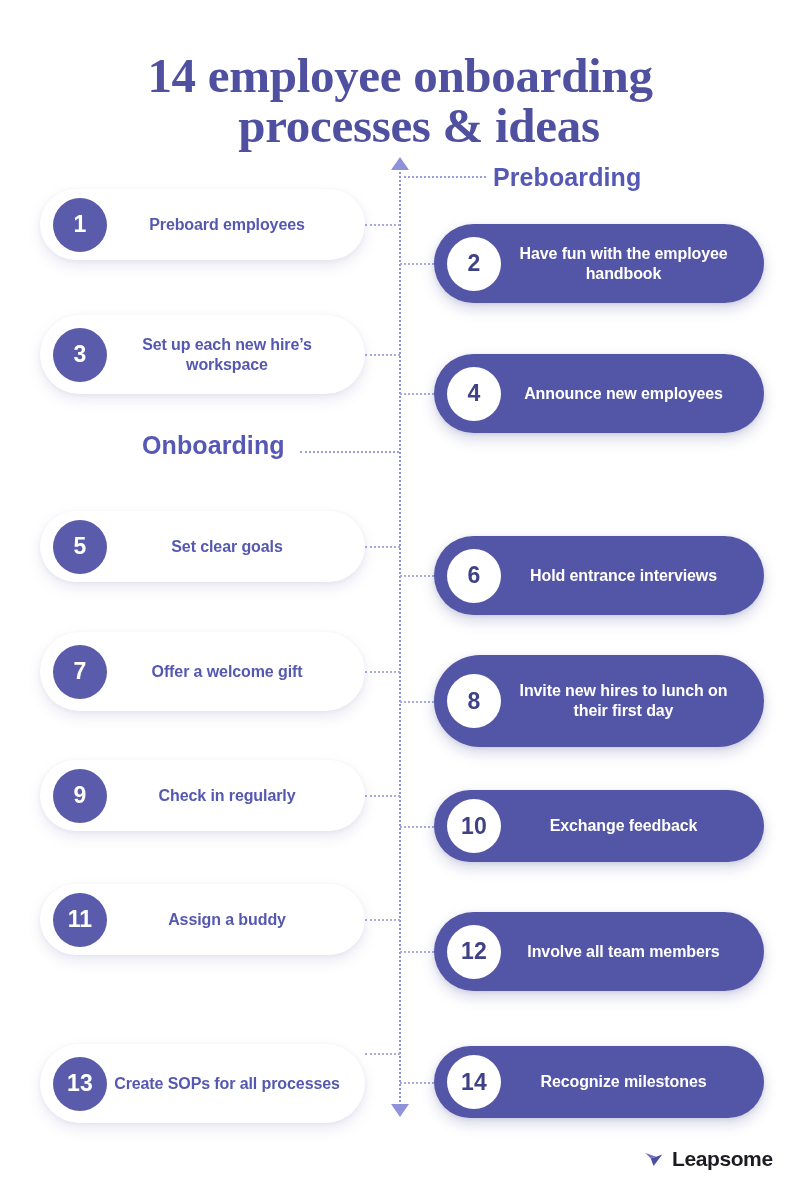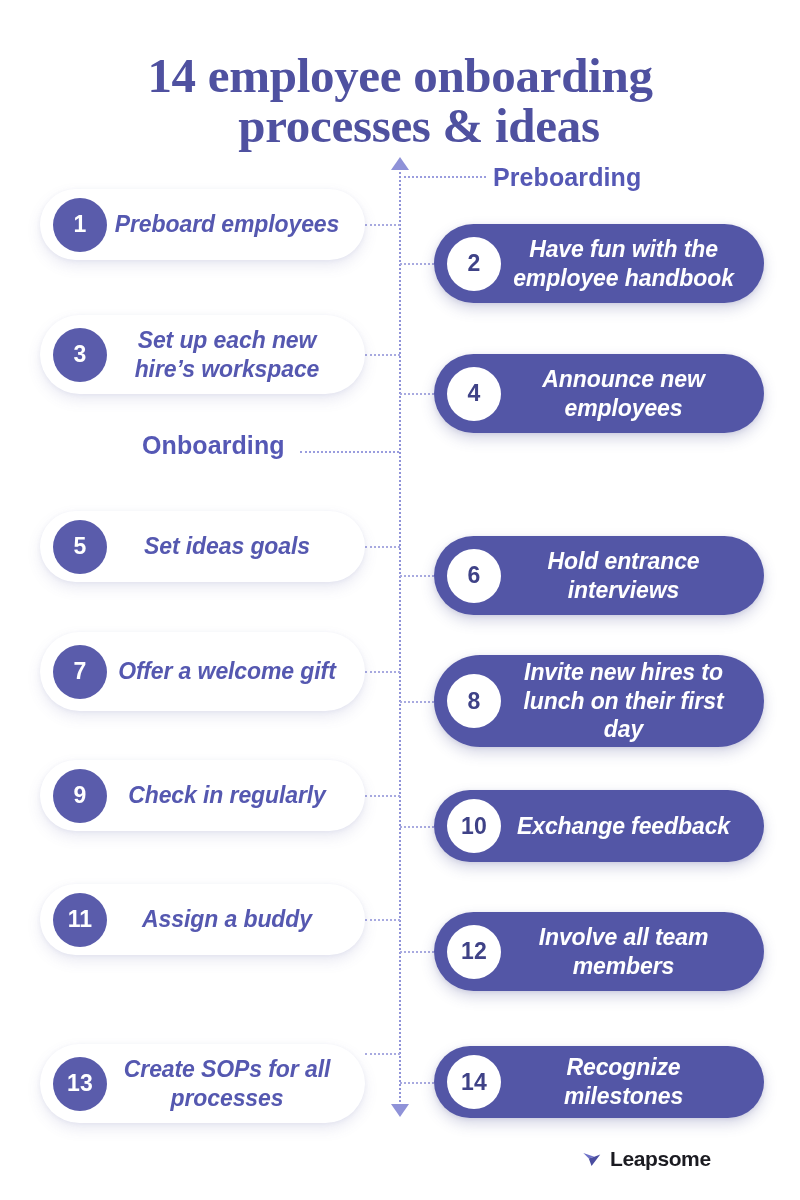--- a/index.html
+++ b/index.html
@@ -137,33 +137,32 @@
   }
   .pill.right .badge {
     background: #ffffff;
     color: #3f4287;
   }
 
   .pill-label {
     flex: 1 1 auto;
     text-align: center;
     font-weight: bold;
-    font-size: 23px;
+    font-size: 16px;
     line-height: 1.24;
     letter-spacing: -0.1px;
     padding: 0 4px;
-    font-style: italic;
   }
   .pill.left .pill-label { color: #5558b0; }
   .pill.right .pill-label { color: #ffffff; }
 
   
   .logo {
     position: absolute;
-    left: 581px;
+    left: 643px;
     top: 1147px;
     display: flex;
     align-items: center;
     gap: 7px;
   }
   .logo-mark {
     width: 22px;
     height: 22px;
     display: block;
   }
@@ -224,21 +223,21 @@
     <div class="pill-label">Set up each new hire’s workspace</div>
   </div>
 
   <div class="pill right" style="top:354px; height:79px;">
     <div class="badge">4</div>
     <div class="pill-label">Announce new employees</div>
   </div>
 
   <div class="pill left" style="top:511px; height:71px;">
     <div class="badge">5</div>
-    <div class="pill-label">Set ideas goals</div>
+    <div class="pill-label">Set clear goals</div>
   </div>
 
   <div class="pill right" style="top:536px; height:79px;">
     <div class="badge">6</div>
     <div class="pill-label">Hold entrance interviews</div>
   </div>
 
   <div class="pill left" style="top:632px; height:79px;">
     <div class="badge">7</div>
     <div class="pill-label">Offer a welcome gift</div>

